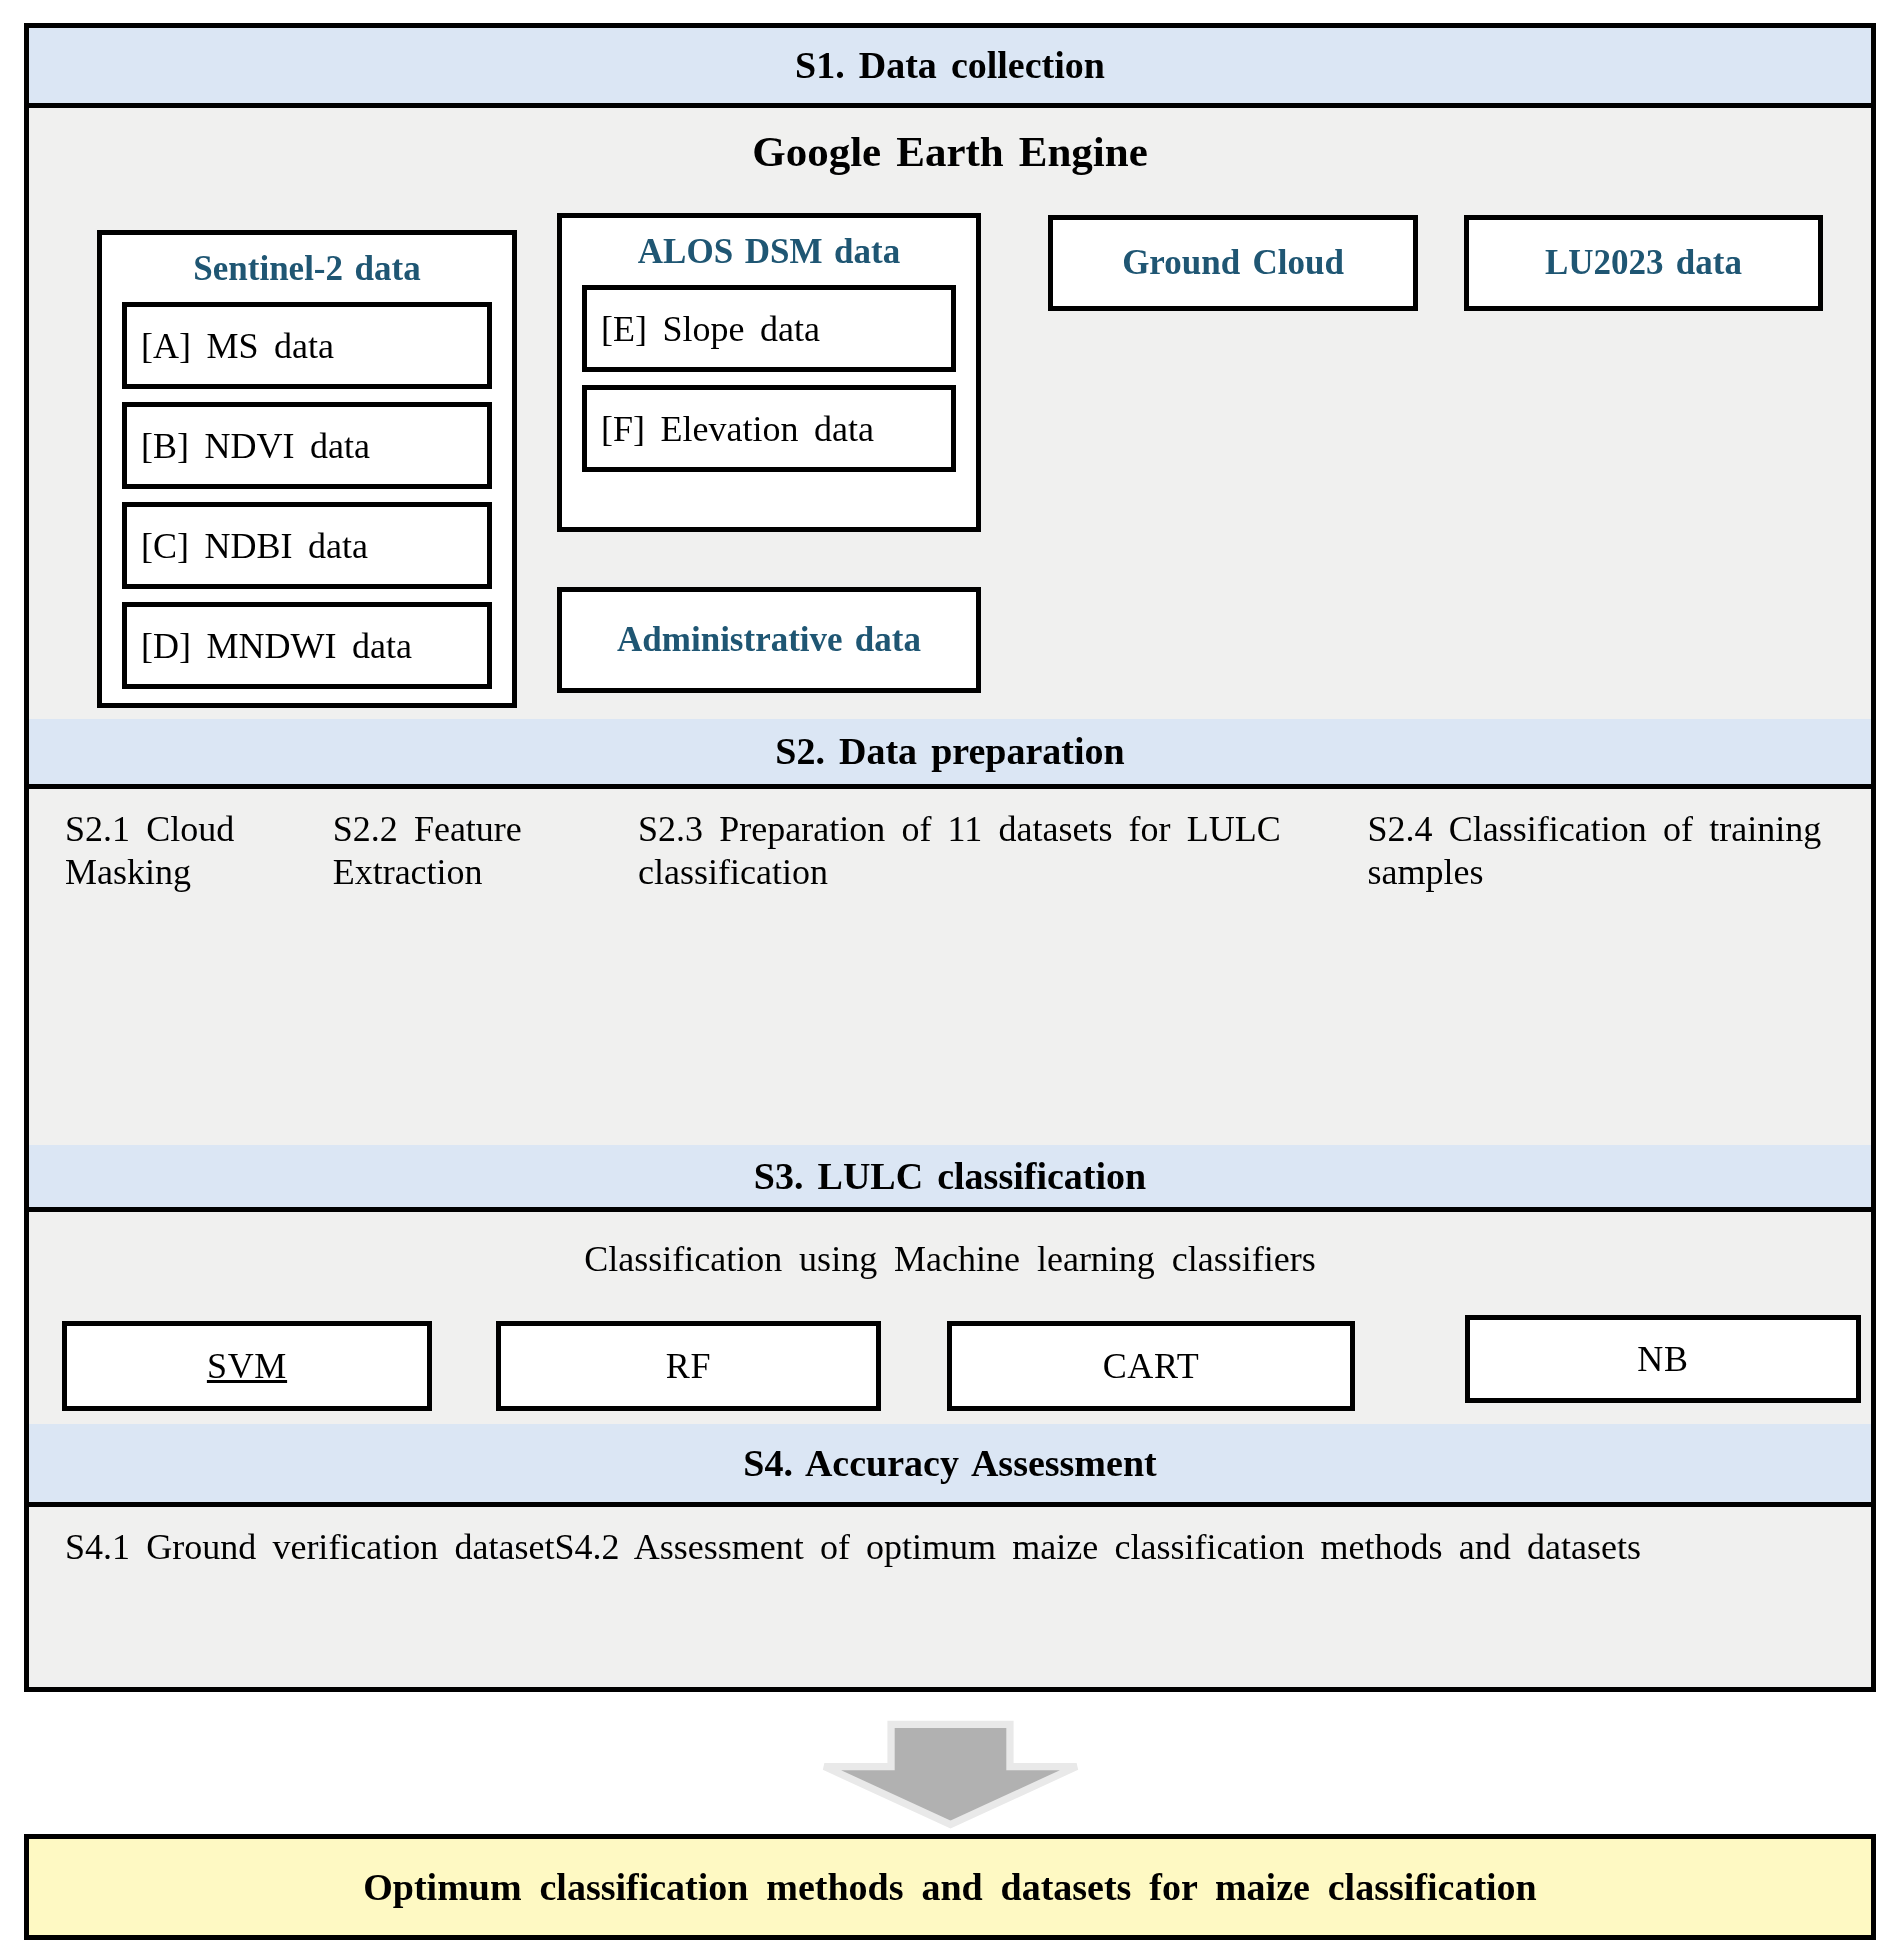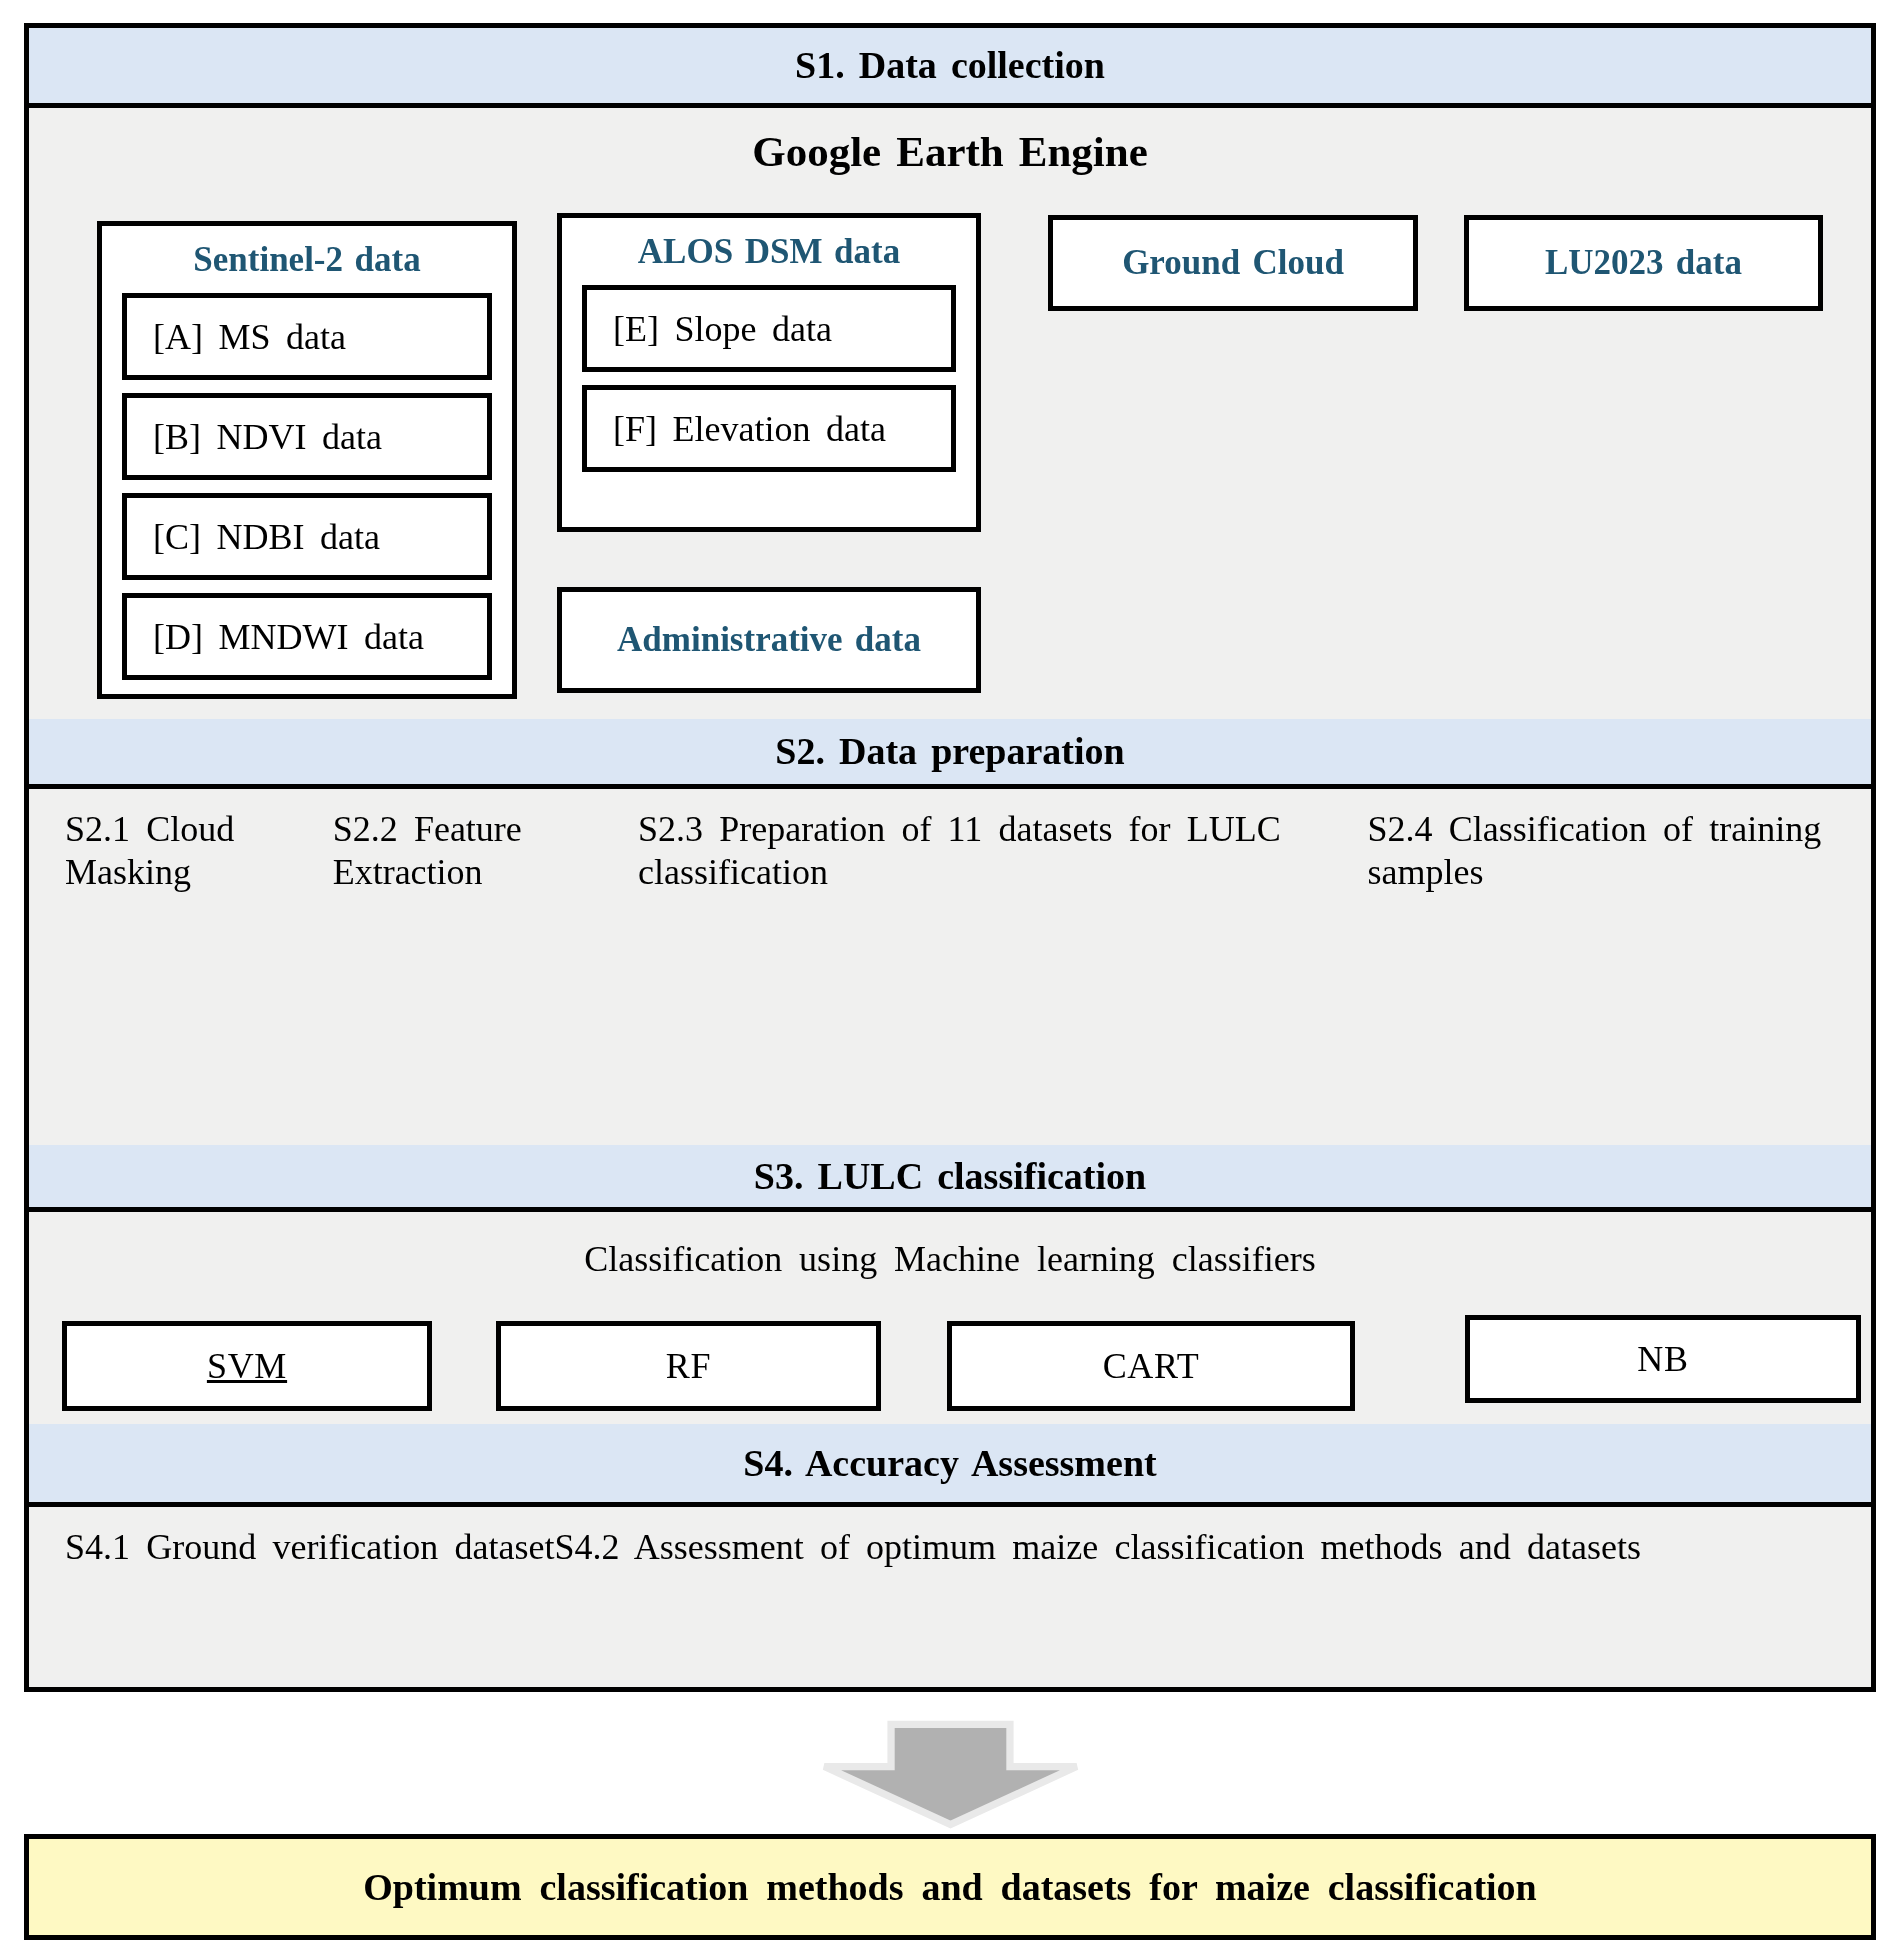--- a/index.html
+++ b/index.html
@@ -54,24 +54,24 @@
     text-align: center; font-weight: 700; font-size: 35px;
     color: #1f5673; margin-top: 14.5px;
     word-spacing: 0.08em;
   }
   .inner-item {
     border: 5px solid #000;
     background: #fff;
     margin: 13px 20px 0 20px;
     height: 87px;
     display: flex; align-items: center;
-    padding-left: 26px;
+    padding-left: 14px;
     font-size: 36px; word-spacing: 0.18em;
   }
-  .sentinel { left: 68px;  top: 113px; width: 420px; height: 478px; }
+  .sentinel { left: 68px;  top: 122px; width: 420px; height: 478px; }
   .sentinel .inner-item:first-of-type { margin-top: 10px; }
   .alos     { left: 528px; top: 105px; width: 424px; height: 319px; }
   .alos .inner-item:first-of-type { margin-top: 32px; }
   .simplebox {
     position: absolute;
     background: #fff; border: 5.8px solid #000;
     display: flex; align-items: center; justify-content: center;
     font-weight: 700; font-size: 35px; color: #1f5673;
     word-spacing: 0.1em;
   }

